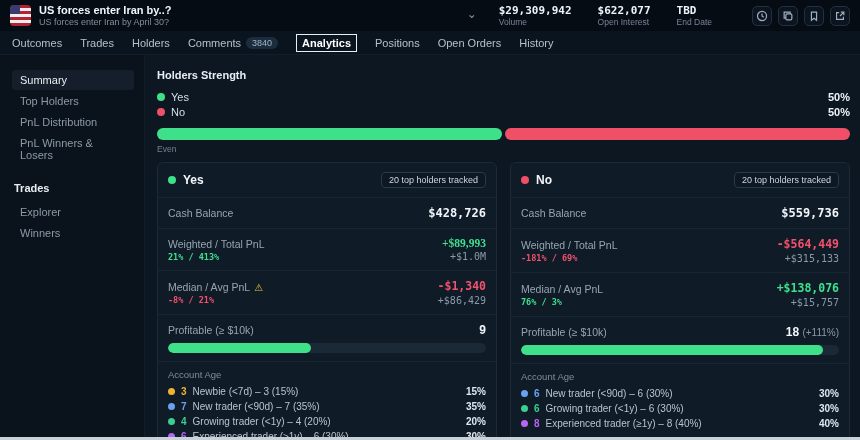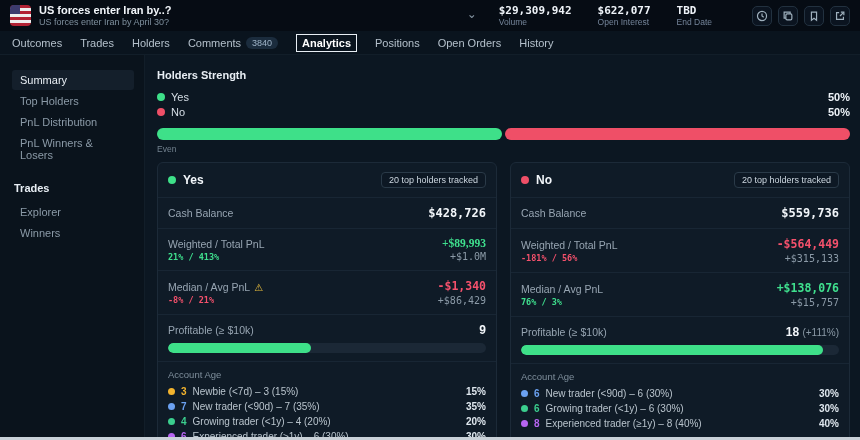--- a/index.html
+++ b/index.html
@@ -265,21 +265,21 @@
           <span class="card-title">No</span>
           <span class="badge">20 top holders tracked</span>
         </div>
         <div class="frow">
           <span class="flabel">Cash Balance</span>
           <span class="fvalue mono">$559,736</span>
         </div>
         <div class="frow two">
           <div class="left">
             <span class="flabel">Weighted / Total PnL</span>
-            <span class="fsub mono" style="color: rgb(244, 81, 108);">-181% / 56%</span>
+            <span class="fsub mono" style="color: rgb(244, 81, 108);">-181% / 69%</span>
           </div>
           <div class="right">
             <span class="fval mono" style="color: rgb(244, 81, 108);">-$564,449</span>
             <span class="fval2 mono">+$315,133</span>
           </div>
         </div>
         <div class="frow two">
           <div class="left">
             <span class="flabel">Median / Avg PnL</span>
             <span class="fsub mono" style="color: rgb(63, 224, 142);">76% / 3%</span>

